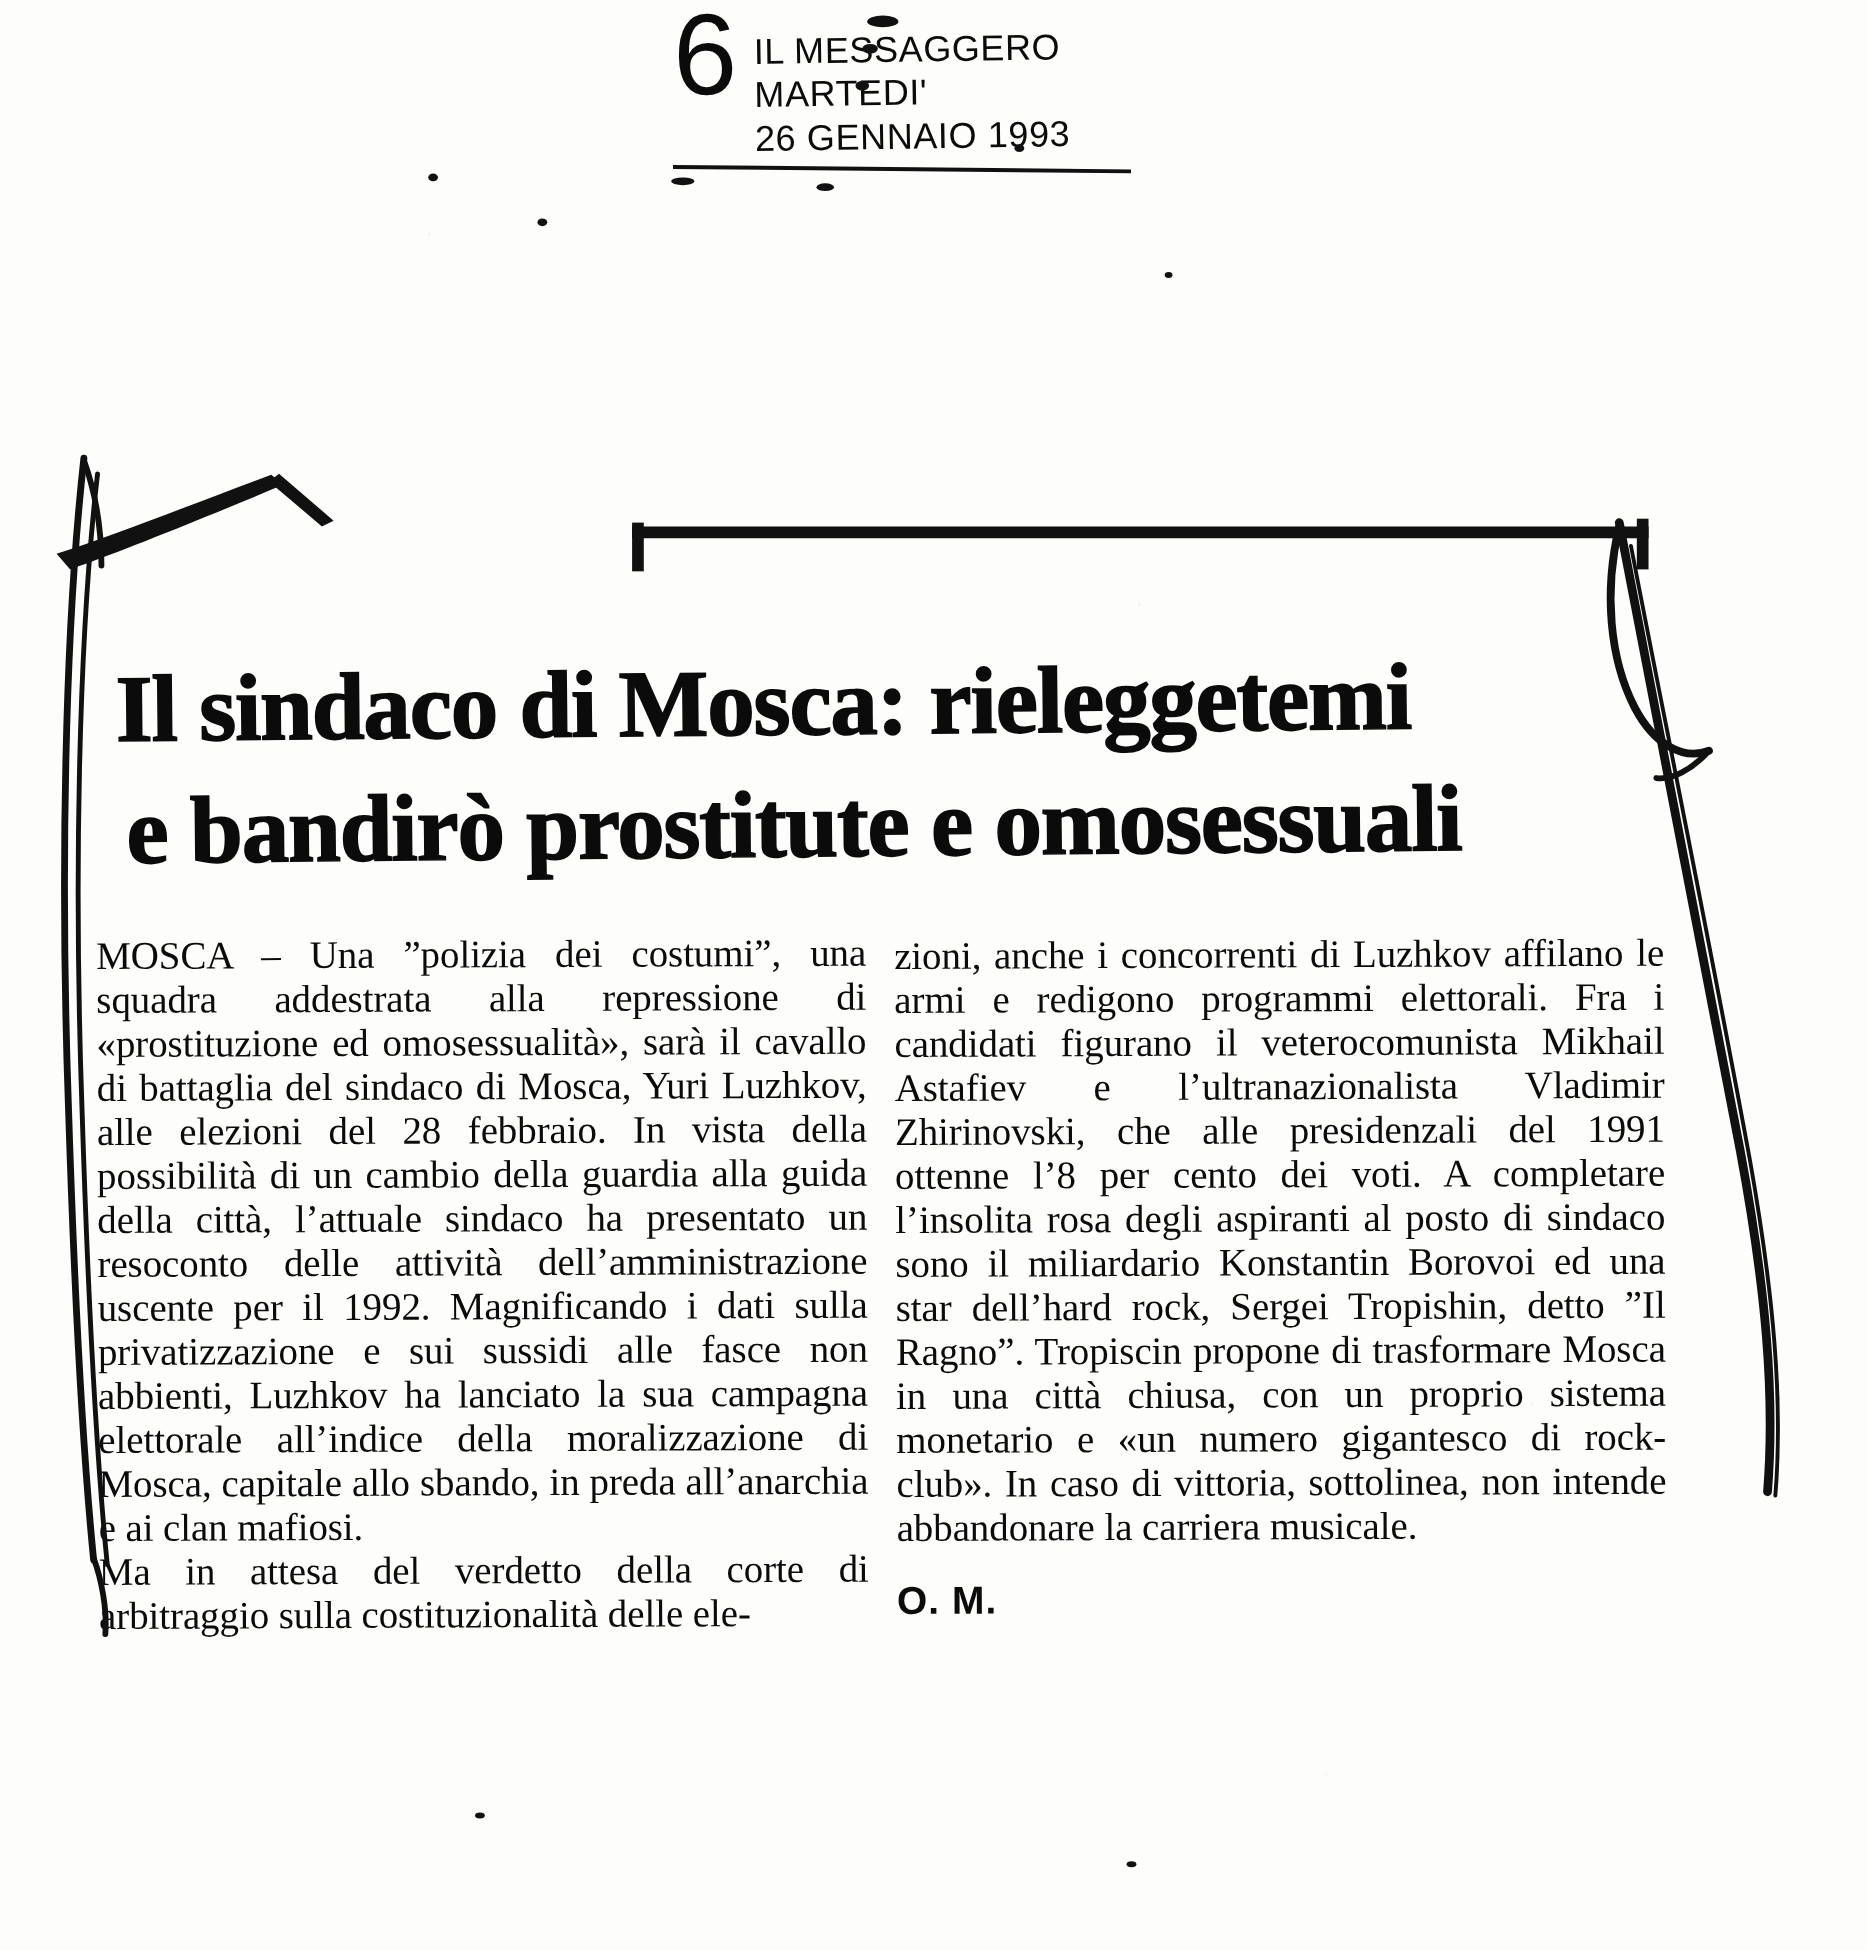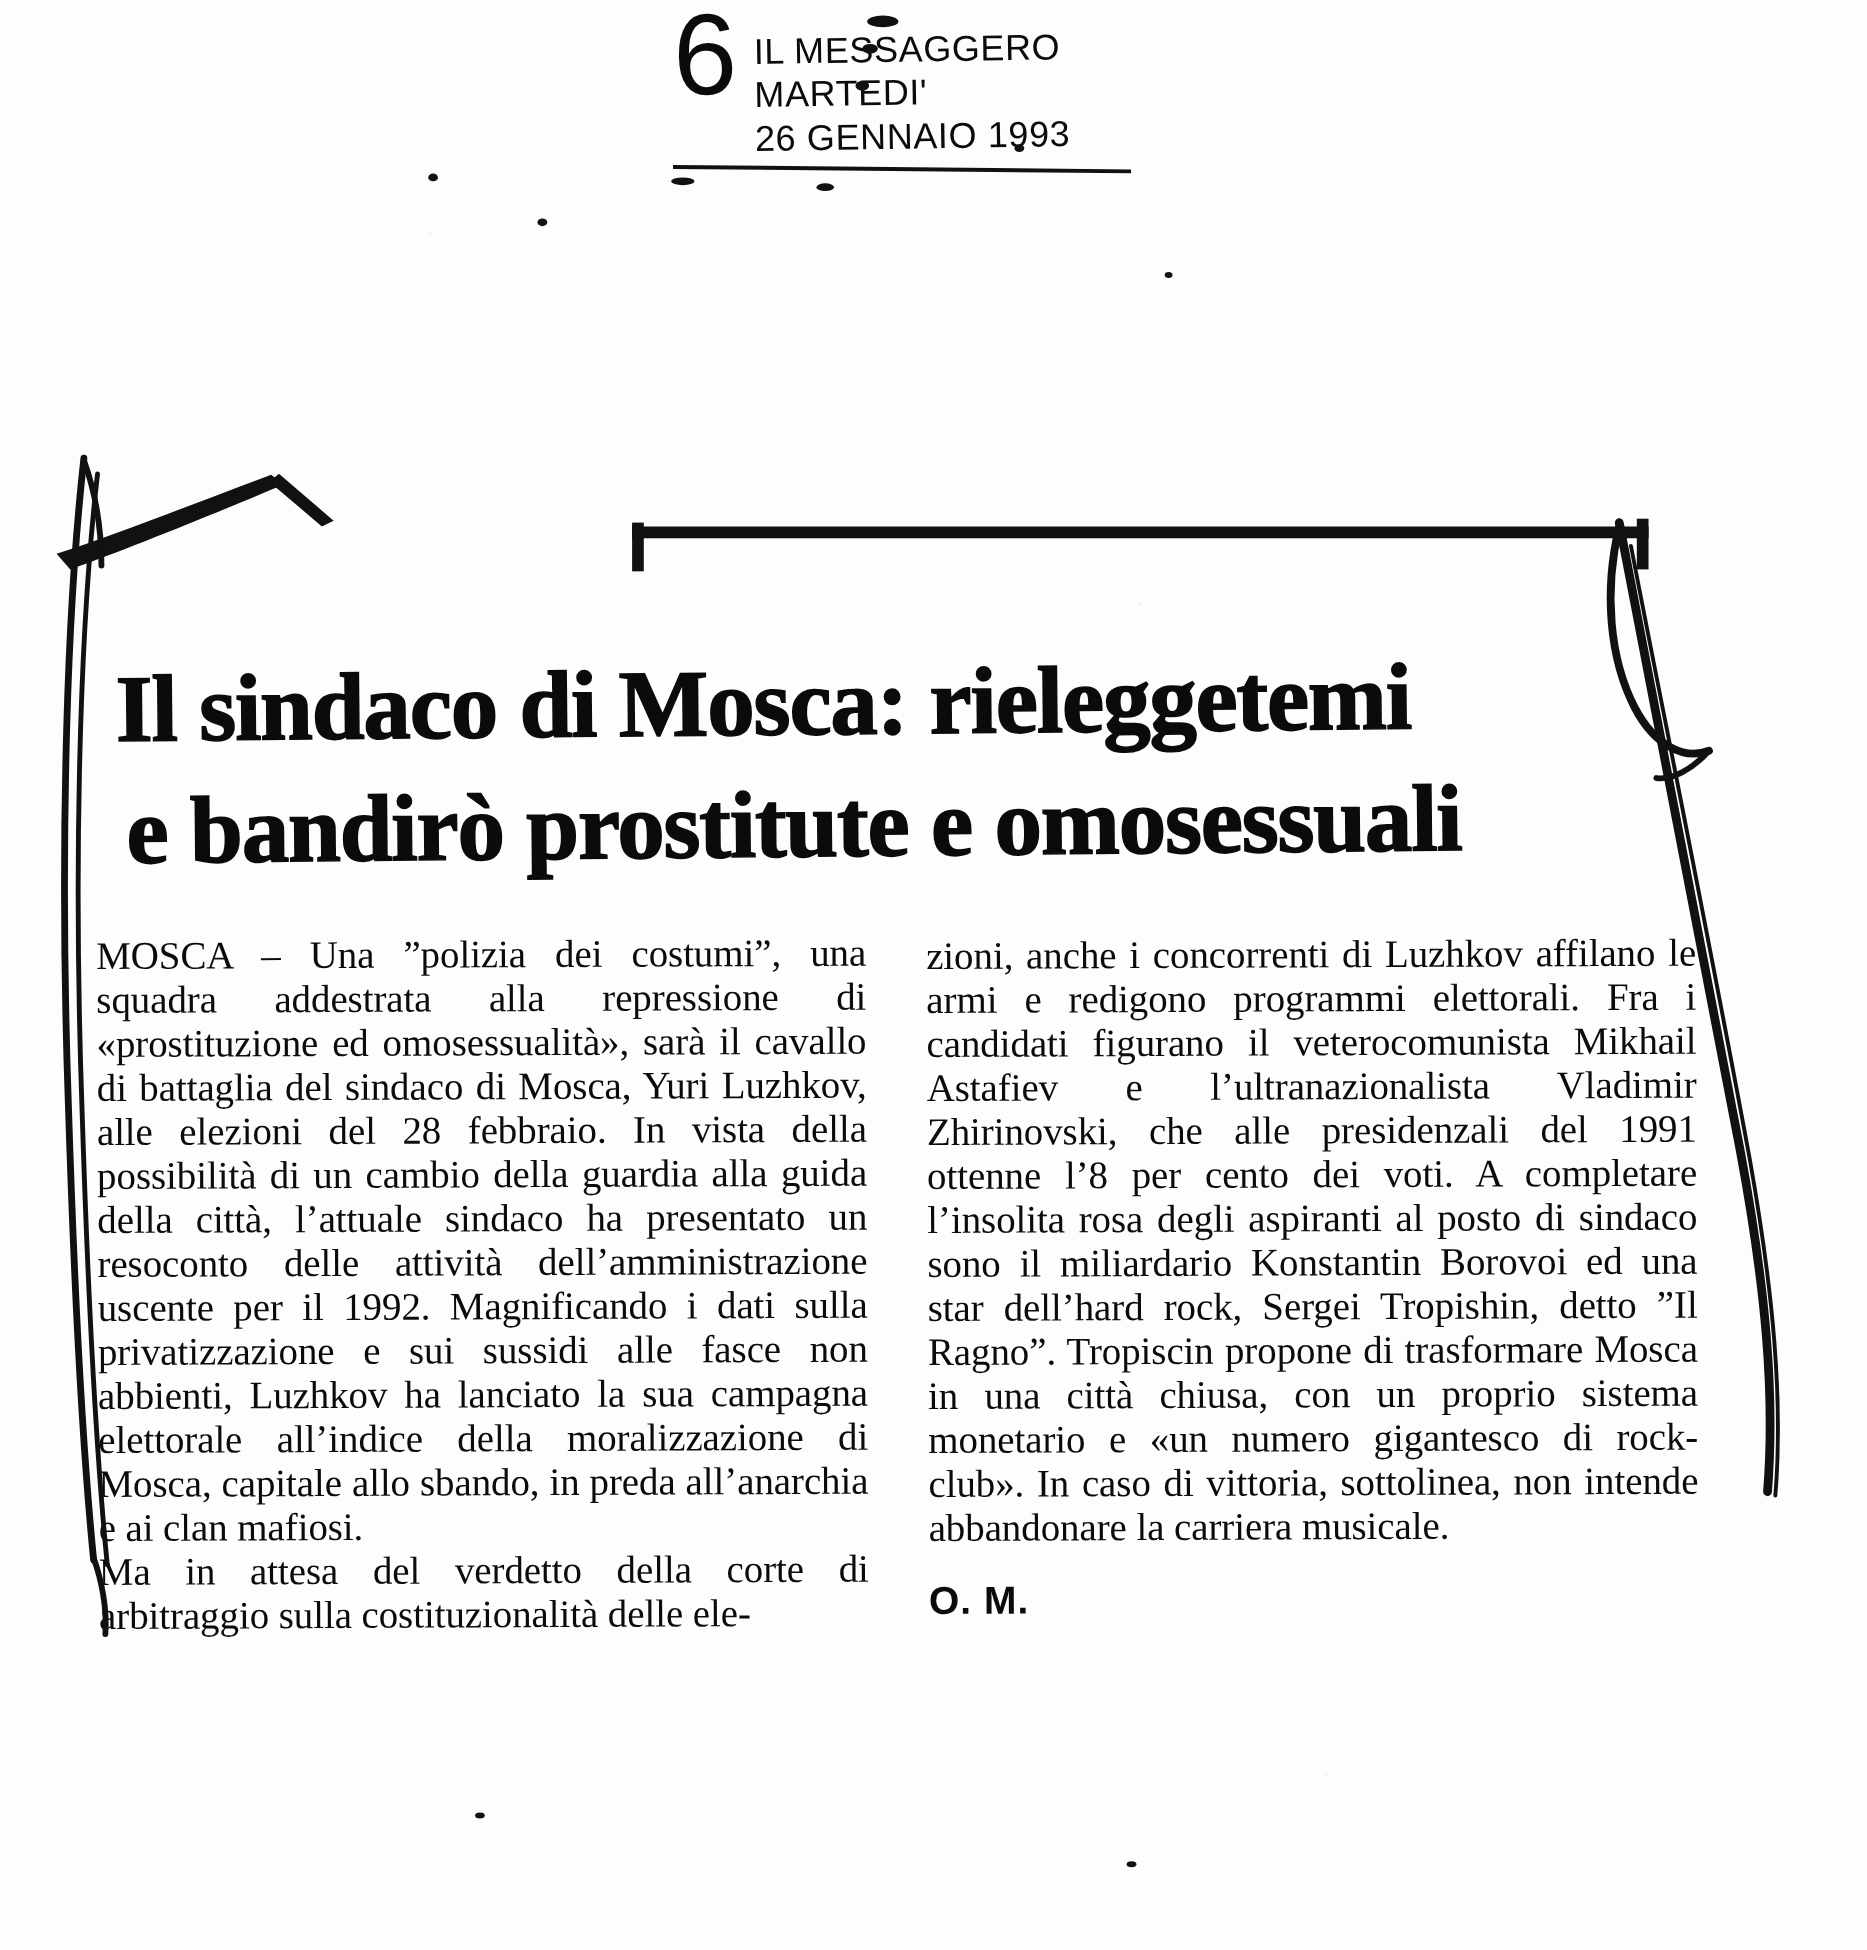--- a/index.html
+++ b/index.html
@@ -93,21 +93,21 @@
   #headline .hl-line { display: block; white-space: nowrap; }
   #headline .hl-line.second { padding-left: 9.8px; }
 
   
   #body-columns {
     position: absolute;
     left: 96px;
     top: 934px;
     width: 1638px;
     display: flex;
-    gap: 60px;
+    gap: 28px;
   }
   .col {
     width: 770px;
     font-size: 39px;
     line-height: 1.128;
     text-align: justify;
     text-align-last: left;
     hyphens: manual;
     letter-spacing: -0.1px;
   }

